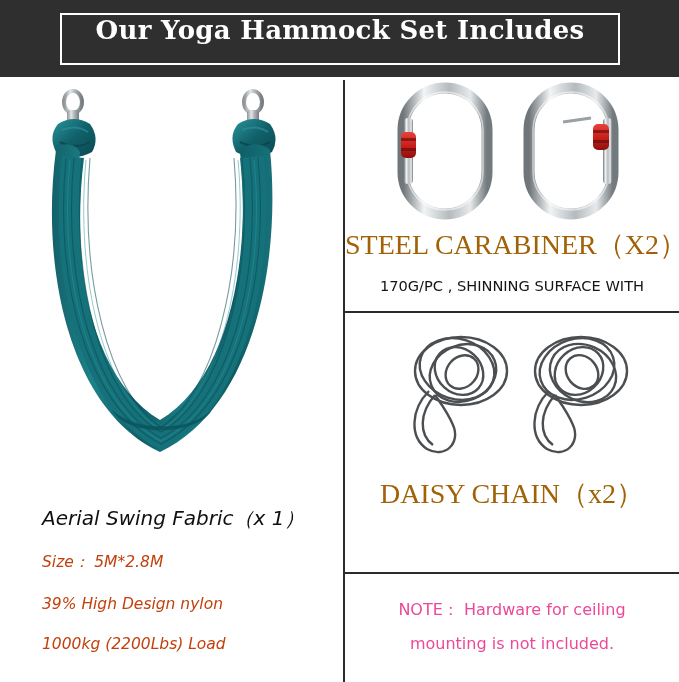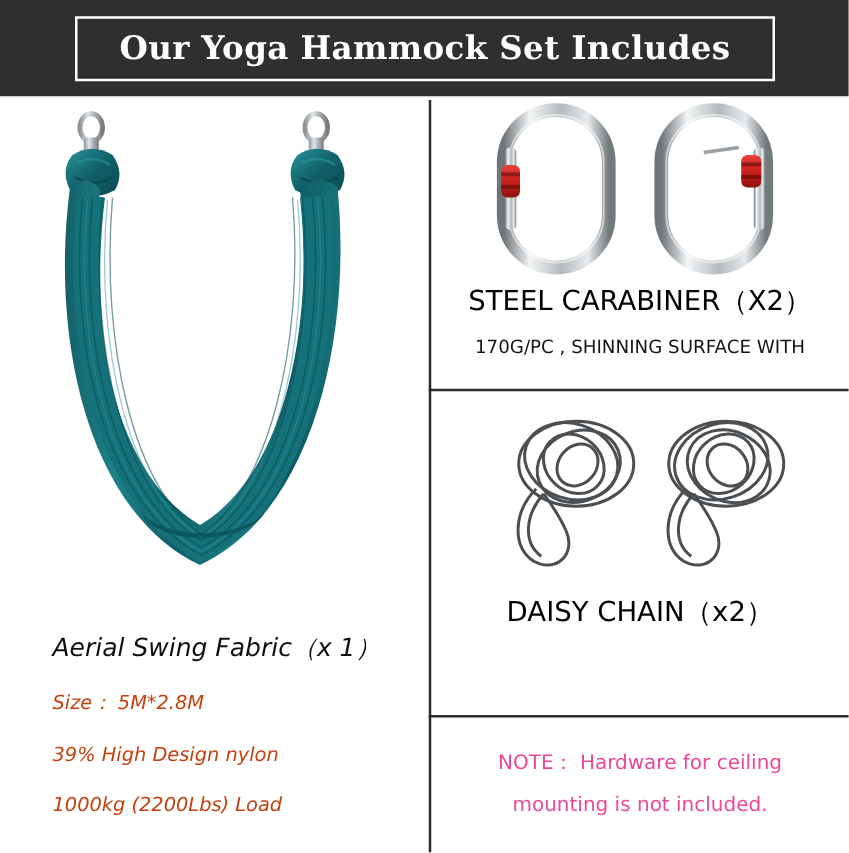--- a/index.html
+++ b/index.html
@@ -32,21 +32,20 @@
   }
   .header-inner {
     position: absolute;
     left: 60px;
     top: 13px;
     width: 560px;
     height: 52px;
     border: 2px solid #ffffff;
     box-sizing: border-box;
     display: flex;
-    align-items: center;
     justify-content: center;
   }
   .header-title {
     color: #ffffff;
     font-family: "DejaVu Serif", serif;
     font-weight: bold;
     font-size: 26px;
     letter-spacing: 0.3px;
     white-space: nowrap;
   }
@@ -122,23 +121,24 @@
   }
   .block-carabiner { top: 80px; height: 231px; }
   .block-daisy { top: 313px; height: 259px; }
   .block-note { top: 574px; height: 108px; }
 
   .rc-art {
     position: relative;
     width: 334px;
   }
   .rc-title {
-    font-size: 22px;
-    color: #000000;
-    white-space: nowrap;
+    font-size: 28px;
+    color: #a16207;
+    white-space: nowrap;
+    font-family: Liberation Serif, serif;
   }
   .rc-sub {
     font-size: 14.6px;
     color: #151515;
     margin-top: 13px;
     white-space: nowrap;
   }
   .rc-sub2 {
     font-size: 14.6px;
     color: #151515;

